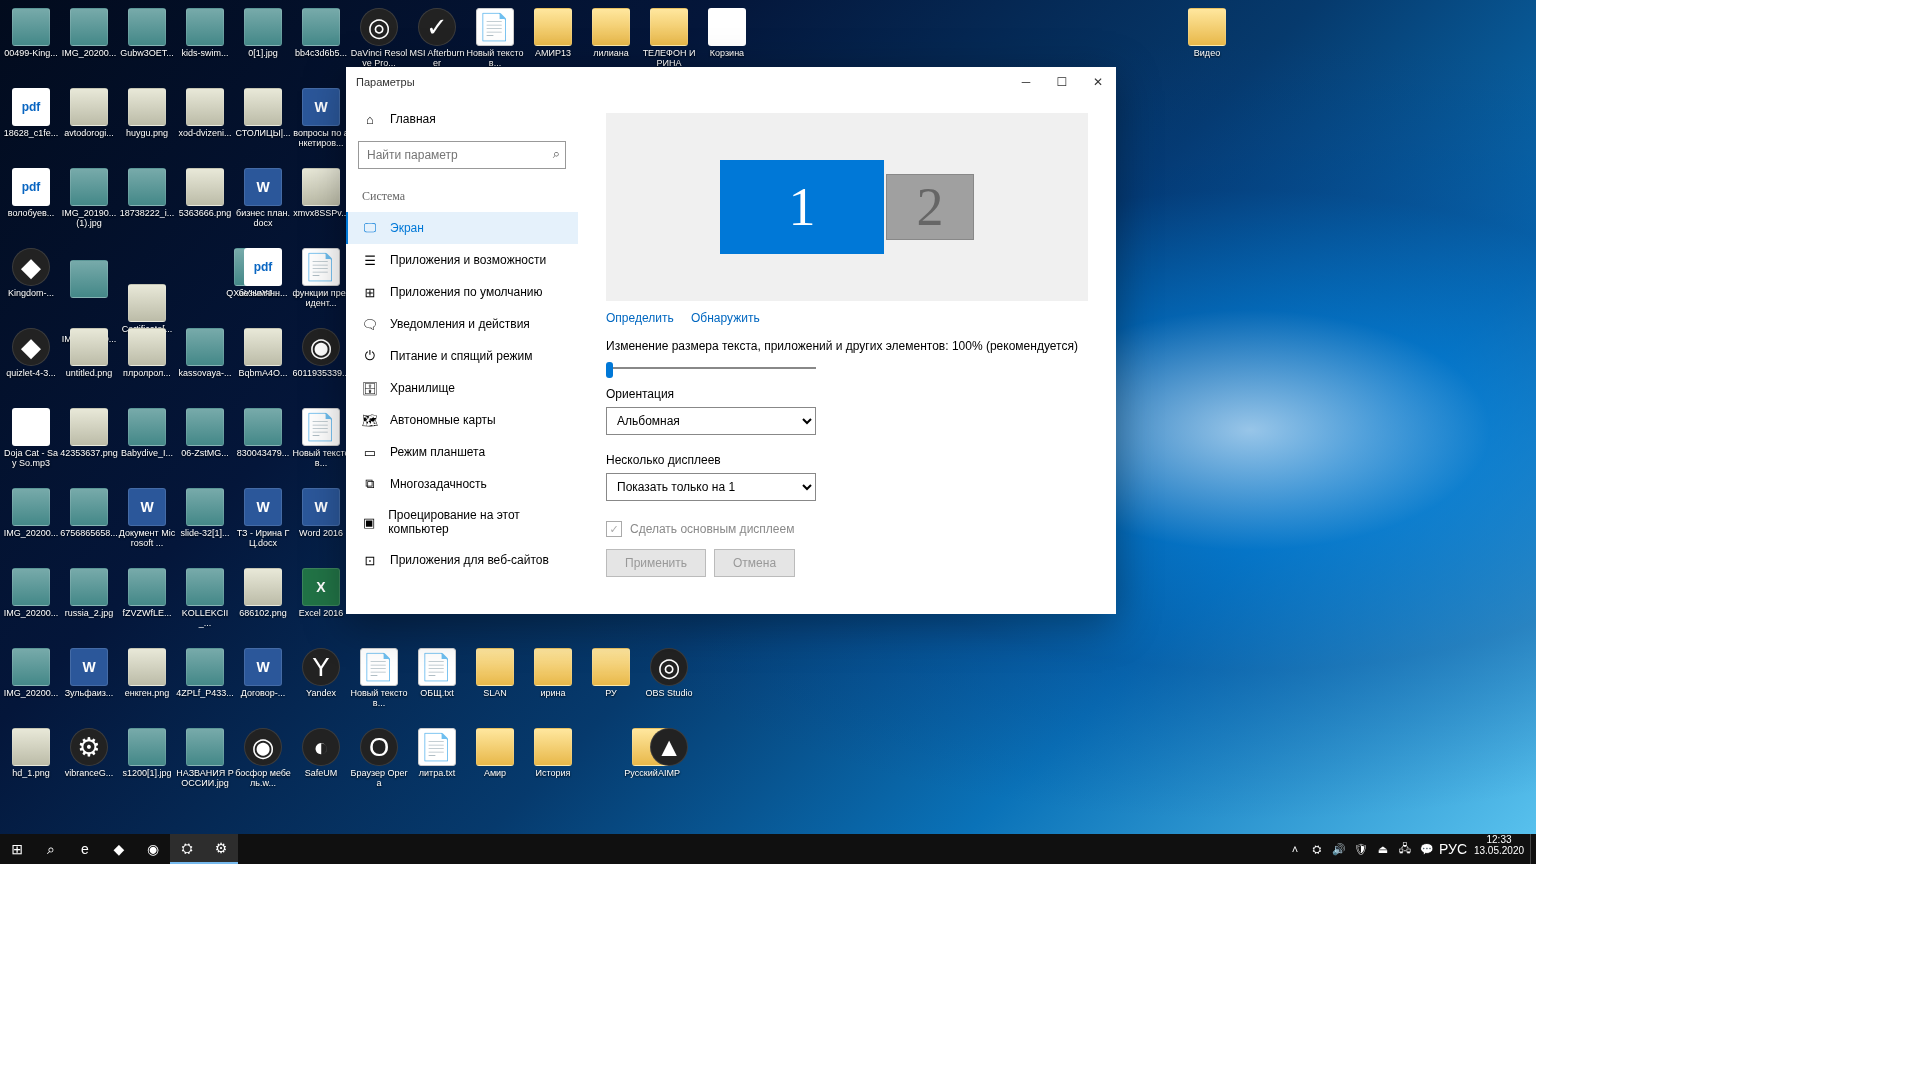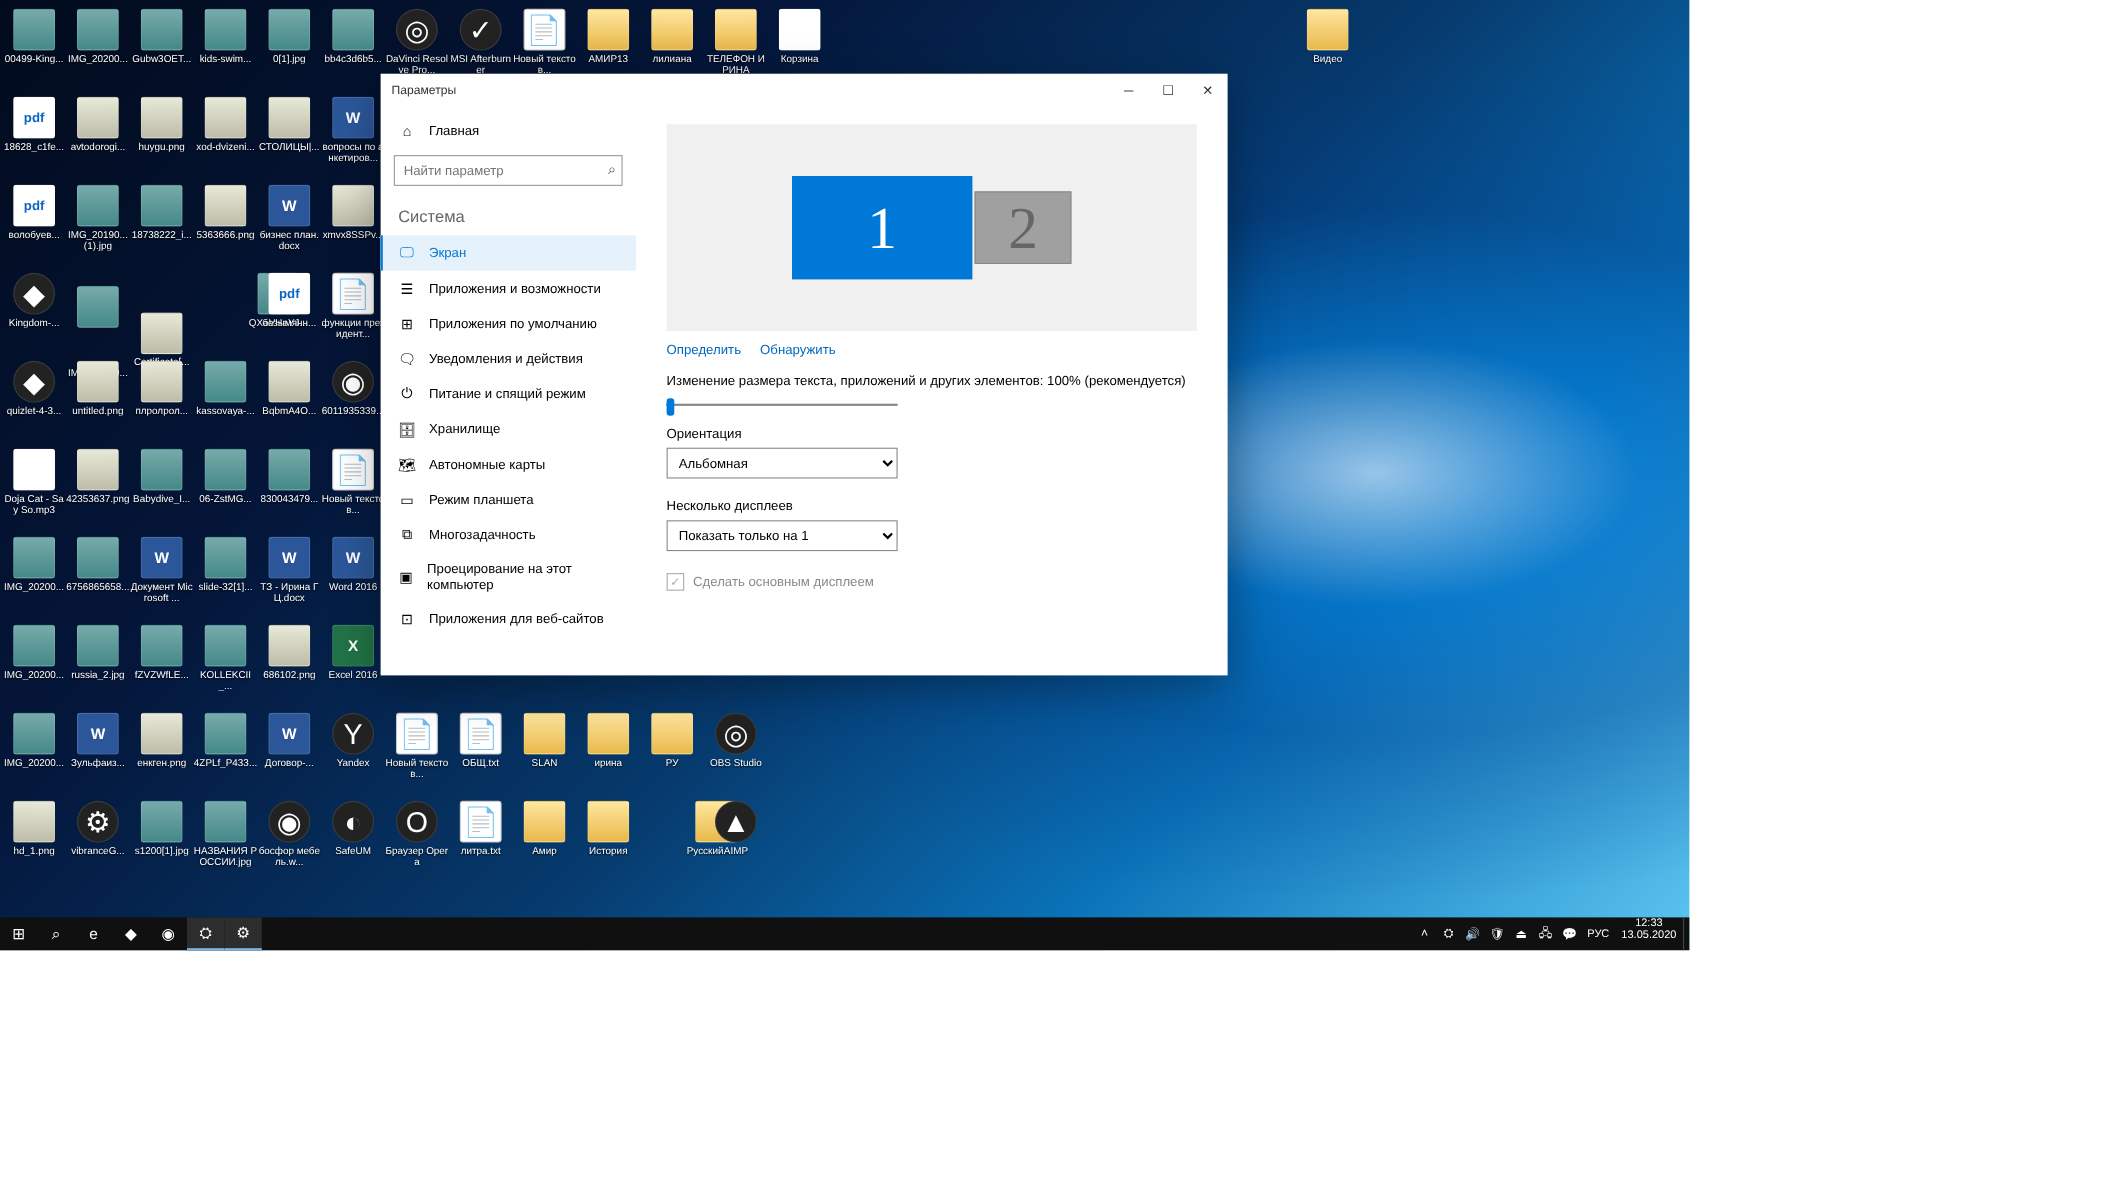--- a/index.html
+++ b/index.html
@@ -31,21 +31,21 @@
   background:#fff; box-shadow:0 10px 40px rgba(0,0,0,.35); display:flex; flex-direction:column;
 }
 #titlebar { height:30px; display:flex; align-items:center; justify-content:space-between; padding-left:10px; font-size:11px; color:#333; -webkit-user-select:none; user-select:none; }
 #titlebar .ctrls { display:flex; height:100%; }
 #titlebar .ctrls div { width:36px; display:flex; align-items:center; justify-content:center; cursor:pointer; font-size:12px; }
 #body { flex:1; display:flex; min-height:0; }
 #sidebar { width:232px; border-right:none; display:flex; flex-direction:column; padding-top:6px; }
 .srow { display:flex; align-items:center; gap:12px; padding:8px 16px; font-size:12px; color:#000; cursor:pointer; }
 .srow .sic { width:16px; height:16px; display:flex; align-items:center; justify-content:center; font-size:13px; }
 .srow.home { font-size:12px; }
-.srow.cat { font-size:15px; color:#666; cursor:default; padding-top:14px; }
+.srow.cat { font-size:12px; color:#666; cursor:default; padding-top:14px;font-family:Liberation Serif, serif; }
 .srow.active { color:#0078d7; background:#e5f1fb; border-left:2px solid #0078d7; padding-left:14px; }
 .search { margin:6px 12px 6px 12px; position:relative; }
 .search input { width:100%; height:28px; border:1px solid #999; padding:0 28px 0 8px; font-size:12px; outline:none; }
 .search .mag { position:absolute; right:6px; top:5px; font-size:13px; color:#555; }
 #content { flex:1; padding:16px 28px 0 28px; overflow:hidden; position:relative; font-size:12px; color:#000; }
 #content h1 { font-size:20px; font-weight:400; margin-bottom:14px; }
 #monitors { background:#f0f0f0; height:188px; display:flex; align-items:center; justify-content:center; gap:2px; }
 .mon { display:flex; align-items:center; justify-content:center; font-size:54px; font-family:"Segoe UI Light","Segoe UI"; font-weight:200; }
 .mon.sel { width:164px; height:94px; background:#0078d7; color:#fff; }
 .mon.un  { width:88px; height:66px; background:#a0a0a0; color:#666; border:1px solid #888; }
@@ -488,20 +488,24 @@
           <option>Альбомная</option>
         </select>
         <div class="slab">Несколько дисплеев</div>
         <select class="sel">
           <option>Показать только на 1</option>
         </select>
         <div class="chk">
           <div class="box">✓</div>
           <span>Сделать основным дисплеем</span>
         </div>
+        <div class="btns">
+          <button disabled="">Применить</button>
+          <button disabled="">Отмена</button>
+        </div>
         <div class="scrolltrack">
             <div class="stt"></div>
           </div>
       </div>
     </div>
   </div>
 
   <div id="taskbar">
     <div id="pinned" style="display: flex;">
         <div class="tb">⊞</div>
@@ -515,21 +519,21 @@
     <div id="tray">
       <div id="trayicons" style="display:flex;">
           <div class="tr">˄</div>
           <div class="tr">⛭</div>
           <div class="tr">🔊</div>
           <div class="tr">🛡</div>
           <div class="tr">⏏</div>
           <div class="tr">🖧</div>
           <div class="tr">💬</div>
         </div>
-      <div class="tr" style="width:30px;font-size:10px;">РУС</div>
+      <div class="tr" style="width:30px;font-size:14px;">РУС</div>
       <div id="clock">
         <span>12:33</span>
         <span>13.05.2020</span>
       </div>
       <div id="showdt"></div>
     </div>
   </div>
 </div>
 
 </body></html>

